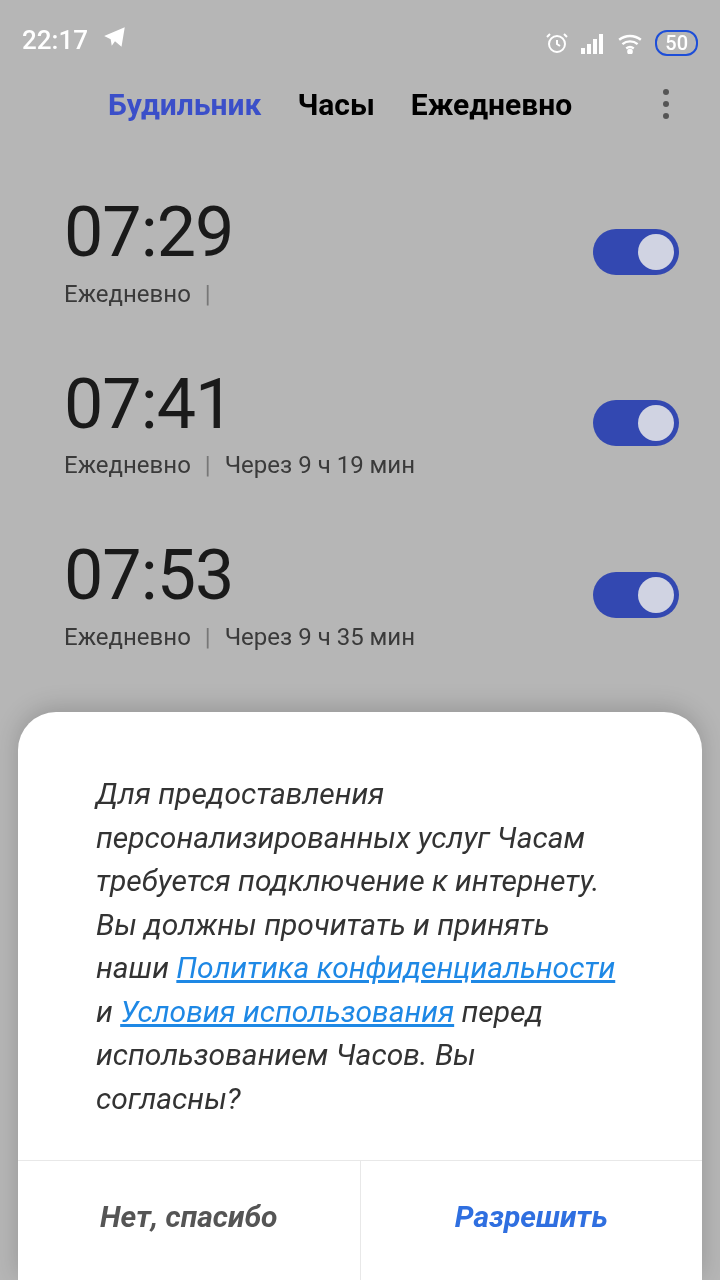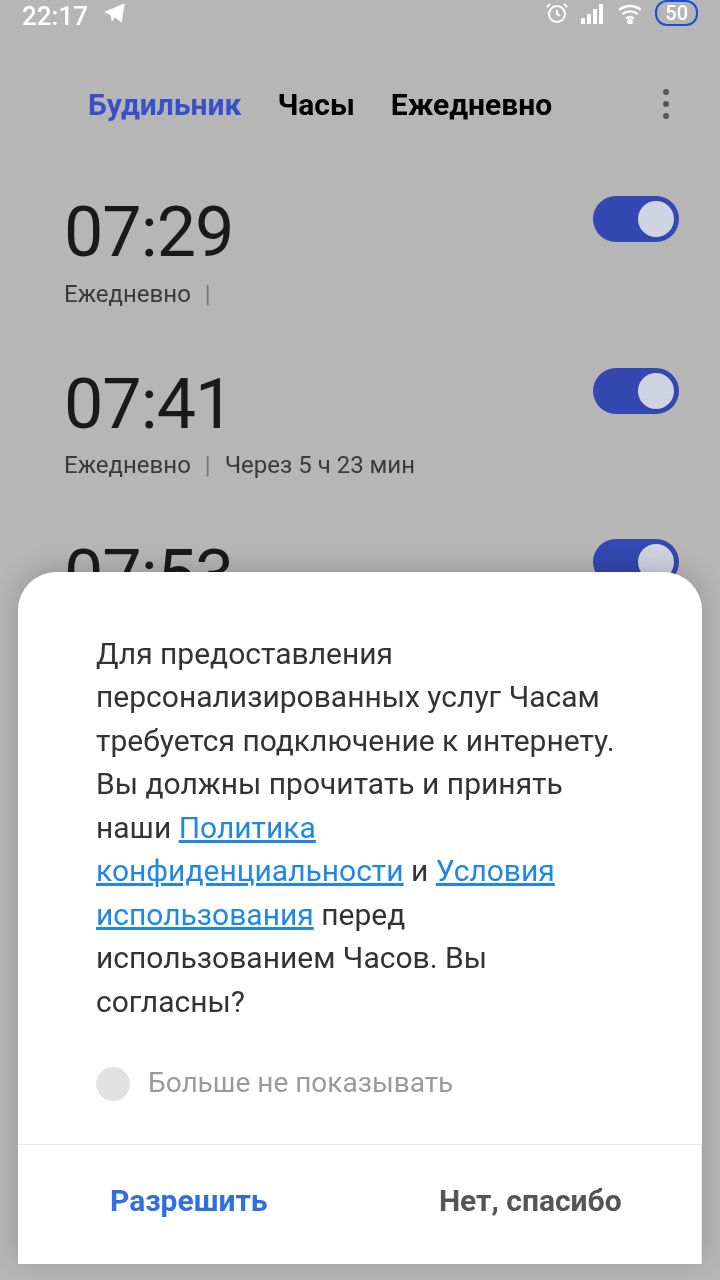--- a/index.html
+++ b/index.html
@@ -1,45 +1,45 @@
 <!DOCTYPE html>
 <html><head>
 <meta charset="utf-8">
 <style>
   * { box-sizing: border-box; margin: 0; padding: 0; }
   html, body { width: 720px; height: 1280px; overflow: hidden; font-family: -apple-system, Roboto, "Helvetica Neue", Arial, sans-serif; }
   body { background: #b6b6b6; position: relative; }
 
   
-  .status-bar { height: 56px; display: flex; align-items: flex-start; justify-content: space-between; padding: 0 22px; color: #fff; font-size: 26px; font-weight: 500; gap: 48px; }
+  .status-bar { height: 56px; display: flex; align-items: flex-end; justify-content: space-between; padding: 0 22px; color: #fff; font-size: 26px; font-weight: 500; gap: 48px; }
   .status-left { display: flex; align-items: center; gap: 14px; }
   .status-right { display: flex; align-items: center; gap: 12px; }
   .status-right svg { display: block; }
   .battery-pill { border: 2px solid #1d4ed8; border-radius: 12px; padding: 0 8px; font-size: 20px; line-height: 22px; height: 26px; display:flex; align-items:center; }
 
   
   .tabs { display: flex; align-items: center; padding: 28px 24px 30px; gap: 36px; }
   .tab { font-size: 30px; font-weight: 700; color: #000000; }
   .tab.active { color: #3b4fc9; }
-  .tab:first-child { margin-left: 64px; }
+  .tab:first-child { margin-left: 84px; }
   .more-dots { margin-left: auto; margin-right: 14px; width: 32px; height: 40px; display:flex; flex-direction:column; align-items:center; justify-content:center; gap:6px;}
   .more-dots span { width:6px; height:6px; background:#555; border-radius:50%; }
 
   
   .alarm-list { padding: 12px 0; }
-  .alarm-item { padding: 30px 41px 30px 64px; display:flex; justify-content:space-between; }
+  .alarm-item { padding: 30px 41px 30px 64px; display:flex; align-items:center; justify-content:space-between; }
   .alarm-left { display:flex; flex-direction:column; }
   .alarm-time { font-size: 70px; font-weight: 400; color: #1a1a1a; letter-spacing: -1px; line-height: 1.05; }
   .alarm-sub { font-size: 24px; color: #3a3a3a; margin-top: 10px; display:flex; align-items:center; gap: 14px;}
   .alarm-sub .divider { color:#777; }
   .toggle { width: 86px; height: 46px; background: #3348b1; border-radius: 30px; position: relative; }
   .toggle::after { content:""; position:absolute; right:5px; top:5px; width:36px; height:36px; background:#d0d3e2; border-radius:50%; }
 
   
-  .sheet { position:absolute; left:18px; right:18px; bottom:16px; background:#fff; border-radius:38px 38px 0 0; box-shadow: 0 -4px 24px rgba(0,0,0,0.18); overflow:hidden; }
+  .sheet { position:absolute; left:18px; right:18px; bottom:0; background:#fff; border-radius:38px 38px 0 0; box-shadow: 0 -4px 24px rgba(0,0,0,0.18); overflow:hidden;font-style:italic; }
   .sheet-body { padding: 60px 78px 40px 78px; font-size: 30px; line-height: 1.45; color:#333; }
   .sheet-body a { color:#1e88e5; text-decoration: underline; }
   .dont-show { display:flex; align-items:center; gap:18px; margin-top:40px; color:#9a9a9a; font-size:28px; }
   .radio-empty { width:34px; height:34px; border-radius:50%; background:#e2e2e2; }
   .sheet-actions { display:flex; border-top:1px solid #e8e8e8; }
   .sheet-btn { flex:1; text-align:center; padding: 38px 0 46px; font-size:30px; font-weight:700; }
   .sheet-btn.decline { color:#555; border-right:1px solid #e8e8e8; }
   .sheet-btn.accept { color:#2f6fe0; }
 </style>
 </head>
@@ -103,21 +103,21 @@
     </div>
     <div class="toggle"></div>
   </div>
 
   <div class="alarm-item">
     <div class="alarm-left">
       <div class="alarm-time">07:41</div>
       <div class="alarm-sub">
         <span>Ежедневно</span>
         <span class="divider">|</span>
-        <span>Через 5 ч 23 мин</span>
+        <span>Через 9 ч 19 мин</span>
       </div>
     </div>
     <div class="toggle"></div>
   </div>
 
   <div class="alarm-item">
     <div class="alarm-left">
       <div class="alarm-time">07:53</div>
       <div class="alarm-sub">
         <span>Ежедневно</span>
@@ -125,22 +125,18 @@
         <span>Через 9 ч 35 мин</span>
       </div>
     </div>
     <div class="toggle"></div>
   </div>
 </div>
 
 <div class="sheet">
   <div class="sheet-body">
     <span><span>Для предоставления персонализированных услуг Часам требуется подключение к интернету. Вы должны прочитать и принять наши </span><a href="#">Политика конфиденциальности</a><span> и </span><a href="#">Условия использования</a><span> перед использованием Часов. Вы согласны?</span></span>
-    <div class="dont-show">
-      <div class="radio-empty"></div>
-      <span>Больше не показывать</span>
-    </div>
   </div>
   <div class="sheet-actions">
+    <div class="sheet-btn decline">Нет, спасибо</div>
     <div class="sheet-btn accept">Разрешить</div>
-    <div class="sheet-btn decline">Нет, спасибо</div>
   </div>
 </div>
 
 </body></html>

